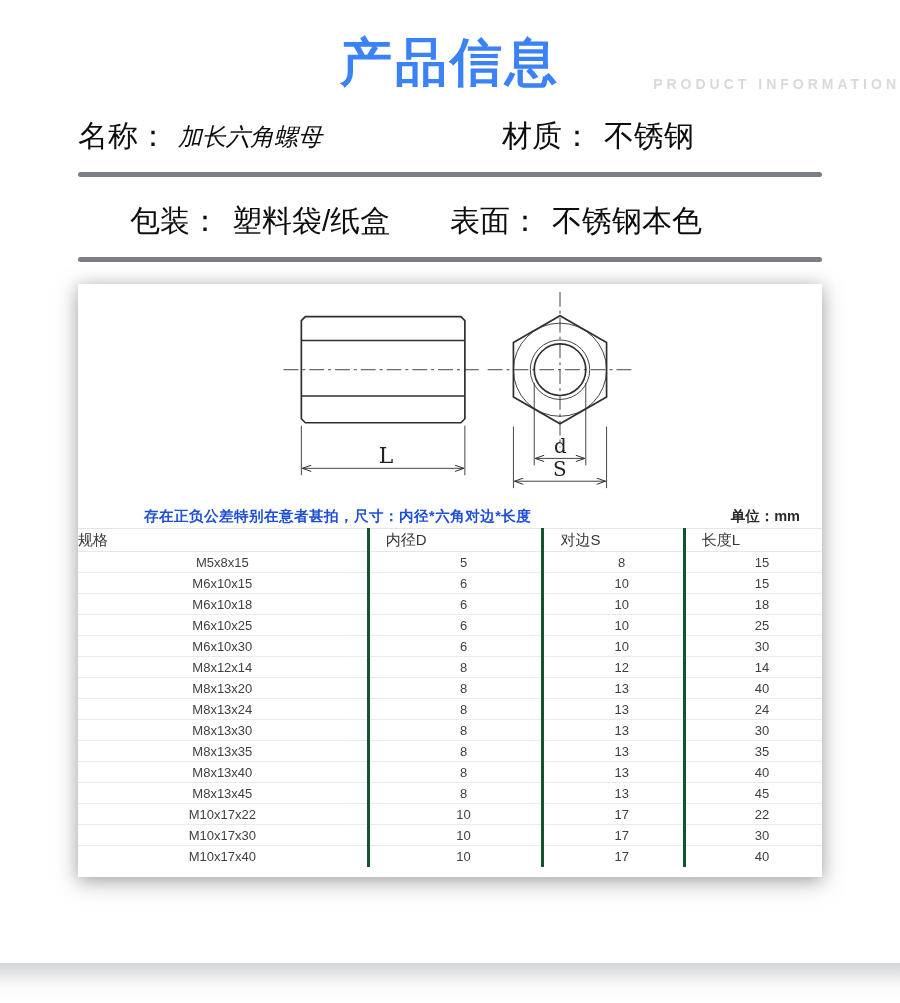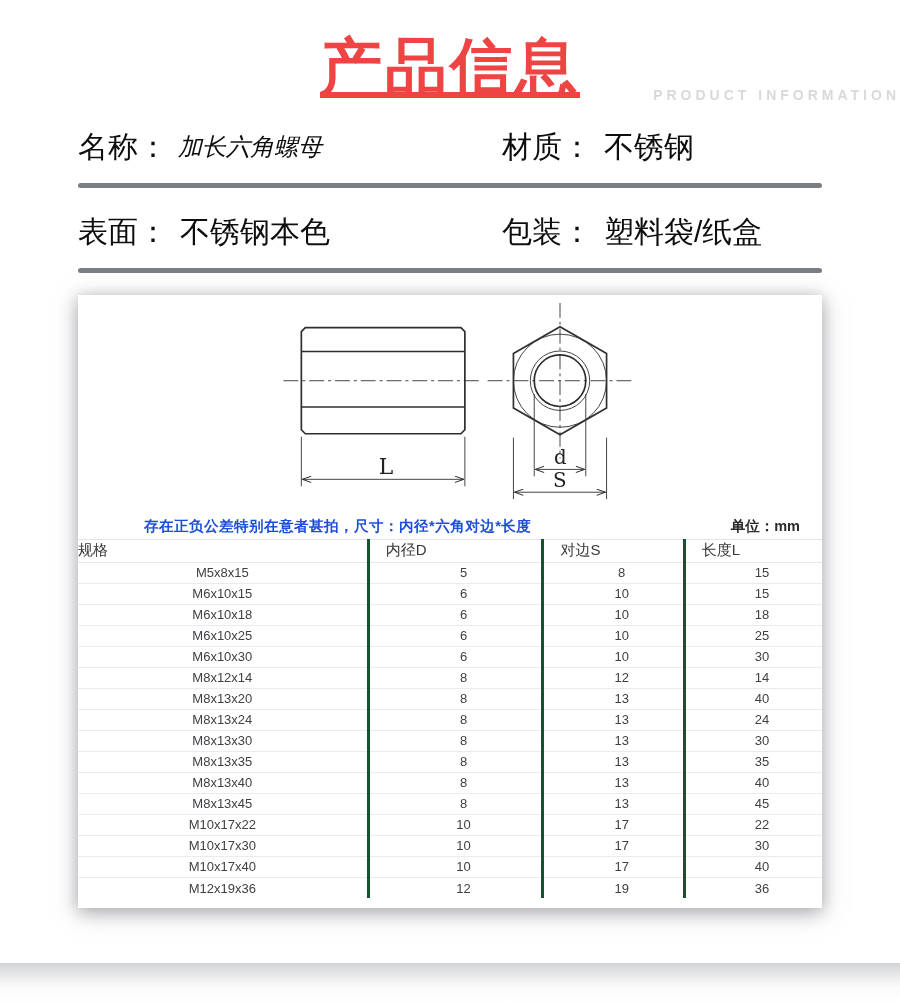--- a/index.html
+++ b/index.html
@@ -5,22 +5,22 @@
   * { margin:0; padding:0; box-sizing:border-box; }
   html,body { background:#fff; }
   body {
     width:900px; height:1003px; overflow:hidden;
     font-family:"Liberation Sans","DejaVu Sans",sans-serif;
     color:#101010; position:relative;
   }
   
   .title-block { padding-top:34px; text-align:center; }
   .page-title {
-    font-size:62px; font-weight:700; letter-spacing:3px;
-    color:#ef4444; line-height:1.08;text-decoration:underline;
+    font-size:52px; font-weight:700; letter-spacing:3px;
+    color:#3b82f6; line-height:1.08;
   }
   .page-subtitle {
     margin-top:-14px; font-size:14px; letter-spacing:4px;
     color:#d9d9d9; font-weight:700;text-align:right;
   }
   
   .info-row { display:flex; padding:0 78px; margin-top:24px; align-items:center; }
   .info-pair { flex:1 1 50%; display:flex; align-items:center; white-space:nowrap; }
   .info-pair.right { padding-left:52px; }
   .lbl { font-size:30px; color:#0e0e0e; }
@@ -81,27 +81,27 @@
     </div>
     <div class="info-pair right">
       <span class="lbl">材质：</span>
       <span class="val">不锈钢</span>
     </div>
   </div>
 
   <div class="divider"></div>
 
   <div class="info-row">
+    <div class="info-pair right">
+      <span class="lbl">包装：</span>
+      <span class="val">塑料袋/纸盒</span>
+    </div>
     <div class="info-pair">
       <span class="lbl">表面：</span>
       <span class="val">不锈钢本色</span>
-    </div>
-    <div class="info-pair right">
-      <span class="lbl">包装：</span>
-      <span class="val">塑料袋/纸盒</span>
     </div>
   </div>
 
   <div class="divider"></div>
 
   <div class="spec-card">
 
     <svg class="drawing" viewBox="0 0 744 222" xmlns="http://www.w3.org/2000/svg">
       <defs>
         <marker id="arrL" markerWidth="12" markerHeight="8" refX="1" refY="4" orient="auto">
@@ -248,25 +248,19 @@
             <td>10</td>
             <td>17</td>
             <td>30</td>
           </tr>
           <tr>
             <td>M10x17x40</td>
             <td>10</td>
             <td>17</td>
             <td>40</td>
           </tr>
-          <tr>
-            <td>M12x19x36</td>
-            <td>12</td>
-            <td>19</td>
-            <td>36</td>
-          </tr>
         </tbody>
     </table>
     <div class="card-footer-pad"></div>
   </div>
 
   <div class="bottom-fade"></div>
 </div>
 
 </body></html>

